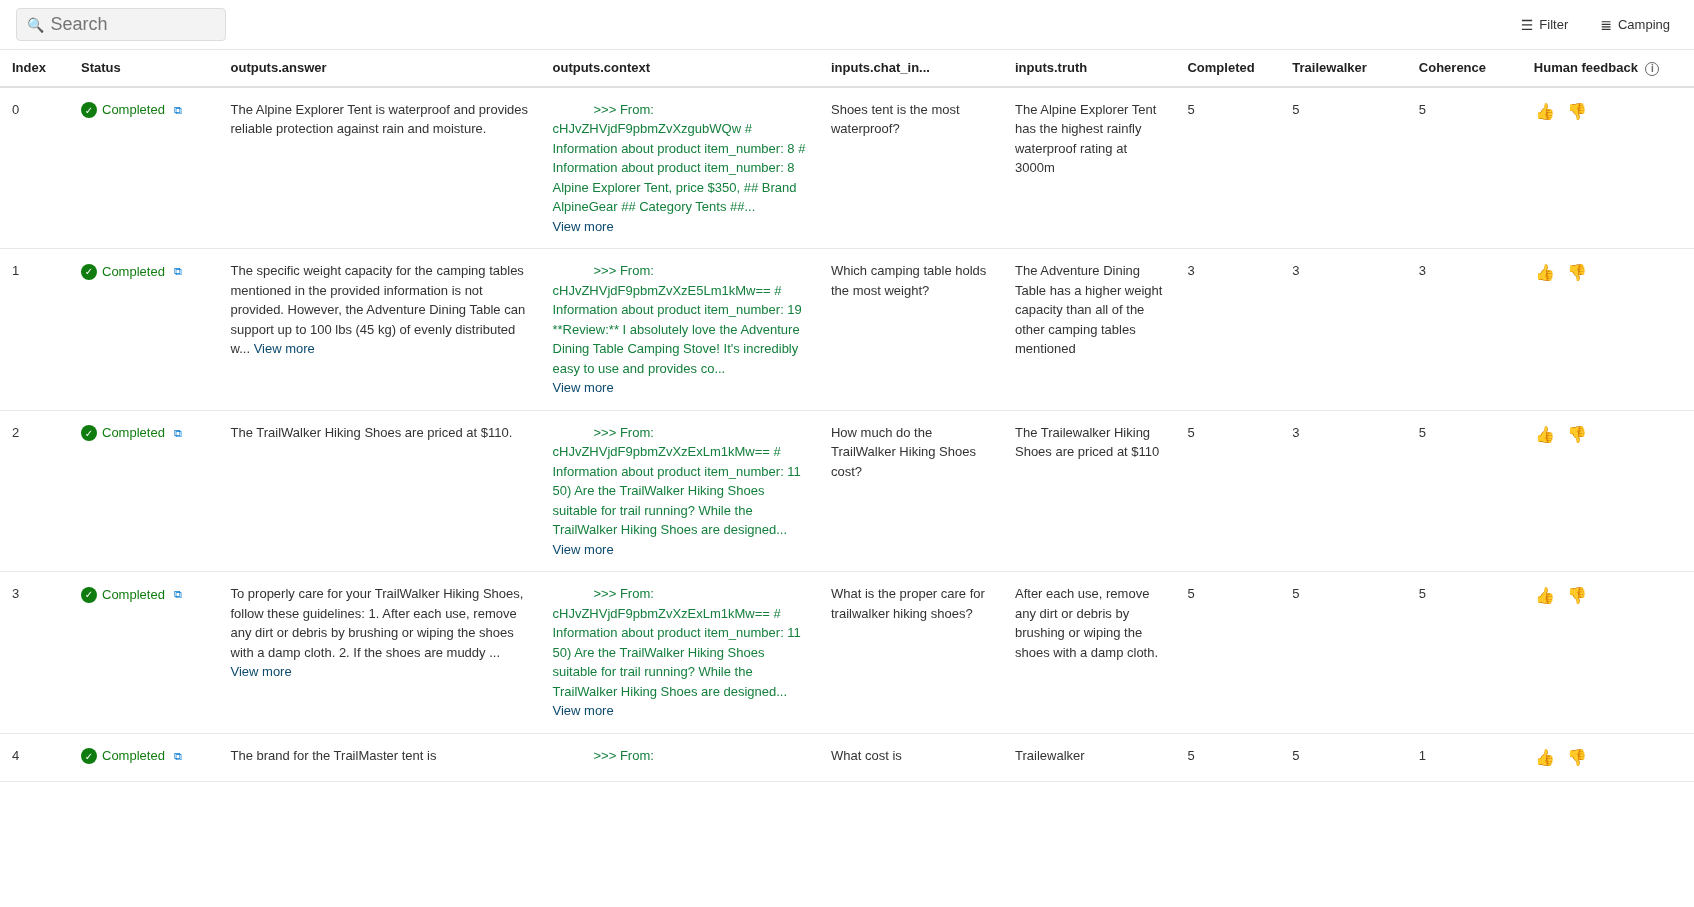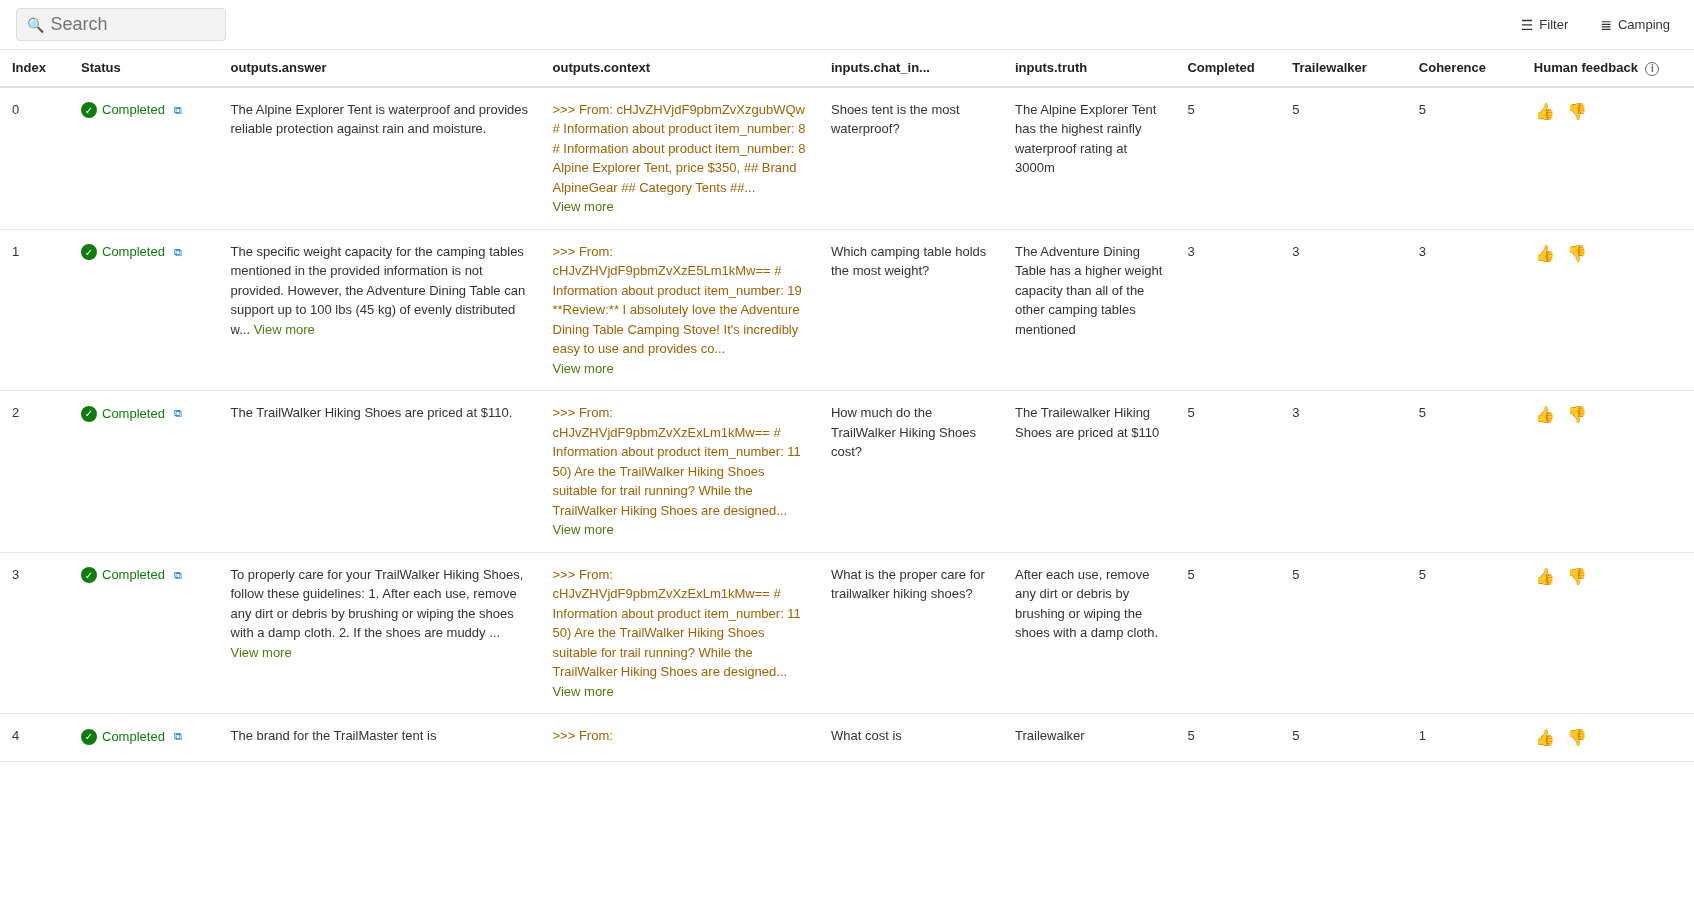--- a/index.html
+++ b/index.html
@@ -106,34 +106,35 @@
     }
 
     .external-link {
       color: #0078d4;
       cursor: pointer;
       margin-left: 4px;
       font-size: 11px;
     }
 
     .view-more {
-      color: #4d7c0f;
+      color: #0c4a6e;
       cursor: pointer;
       text-decoration: none;
       font-size: 13px;
     }
 
     .answer-text {
       color: #333;
       line-height: 1.5;
     }
 
     .context-text {
-      color: #a16207;
+      color: #15803d;
       line-height: 1.5;
+      margin-left: 41px;
     }
 
     .feedback-icons {
       display: flex;
       gap: 8px;
       align-items: center;
     }
 
     .feedback-btn {
       background: none;

